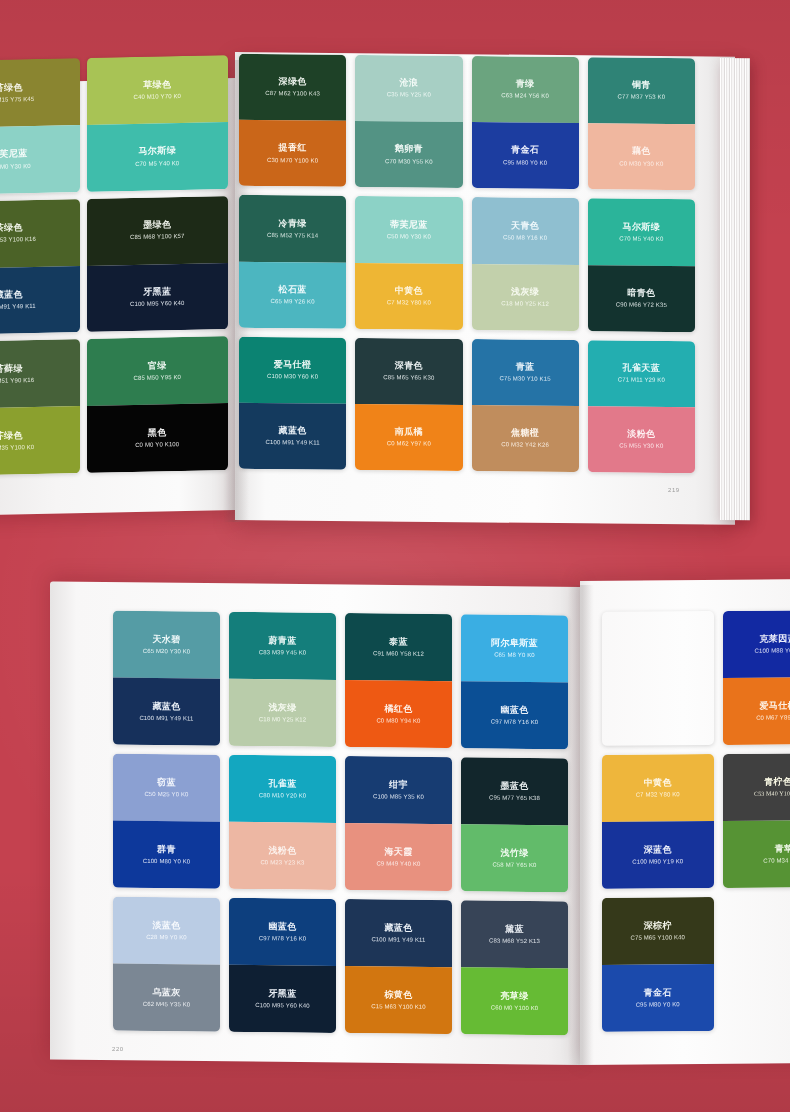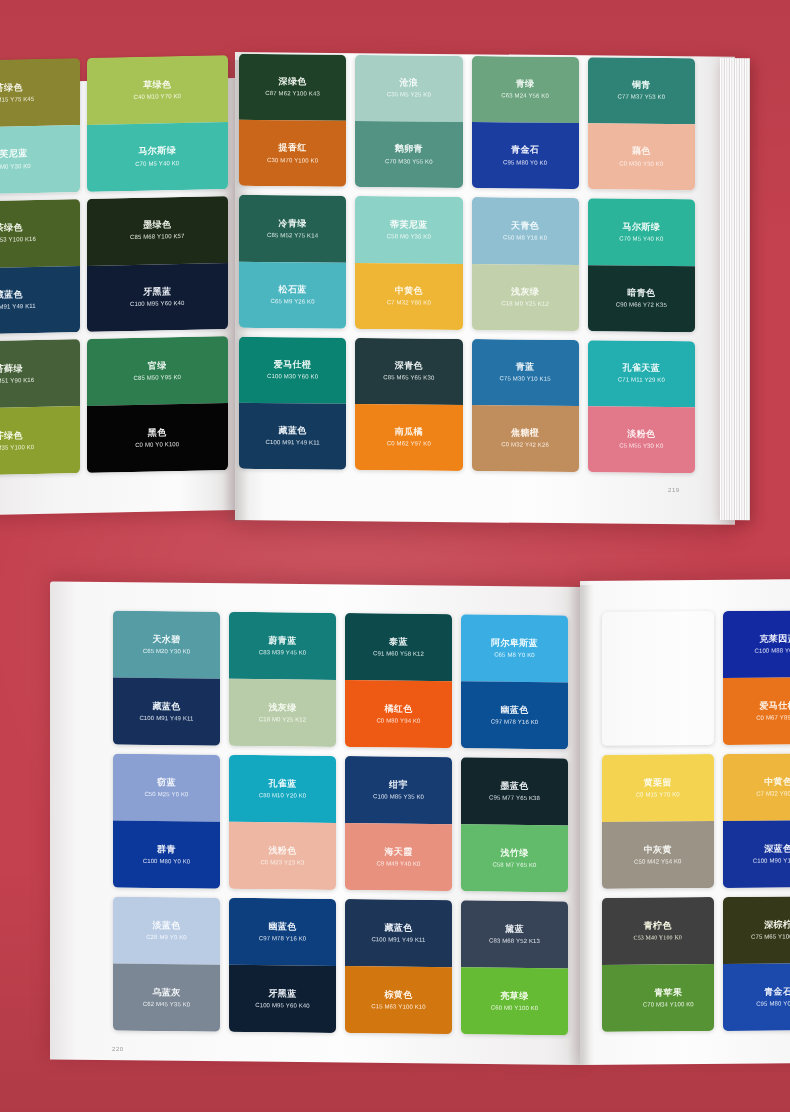--- a/index.html
+++ b/index.html
@@ -541,30 +541,20 @@
       <div class="swatch" style="background: rgb(18, 41, 162); color: rgb(234, 236, 250);">
         <div class="sw-name">克莱因蓝</div>
         <div class="sw-code">C100 M88 Y0 K0</div>
       </div>
       <div class="swatch" style="background: rgb(233, 115, 27); color: rgb(253, 242, 230);">
         <div class="sw-name">爱马仕橙</div>
         <div class="sw-code">C0 M67 Y89 K0</div>
       </div>
     </div>
     <div class="card">
-      <div class="swatch" style="background: rgb(243, 211, 79); color: rgb(253, 250, 232);">
-        <div class="sw-name">黄栗留</div>
-        <div class="sw-code">C0 M15 Y70 K0</div>
-      </div>
-      <div class="swatch" style="background: rgb(154, 147, 134); color: rgb(246, 245, 242);">
-        <div class="sw-name">中灰黄</div>
-        <div class="sw-code">C50 M42 Y54 K0</div>
-      </div>
-    </div>
-    <div class="card">
       <div class="swatch" style="background: rgb(238, 182, 60); color: rgb(253, 246, 229);">
         <div class="sw-name">中黄色</div>
         <div class="sw-code">C7 M32 Y80 K0</div>
       </div>
       <div class="swatch" style="background: rgb(22, 51, 155); color: rgb(234, 238, 249);">
         <div class="sw-name">深蓝色</div>
         <div class="sw-code">C100 M90 Y19 K0</div>
       </div>
     </div>
     <div class="card">

